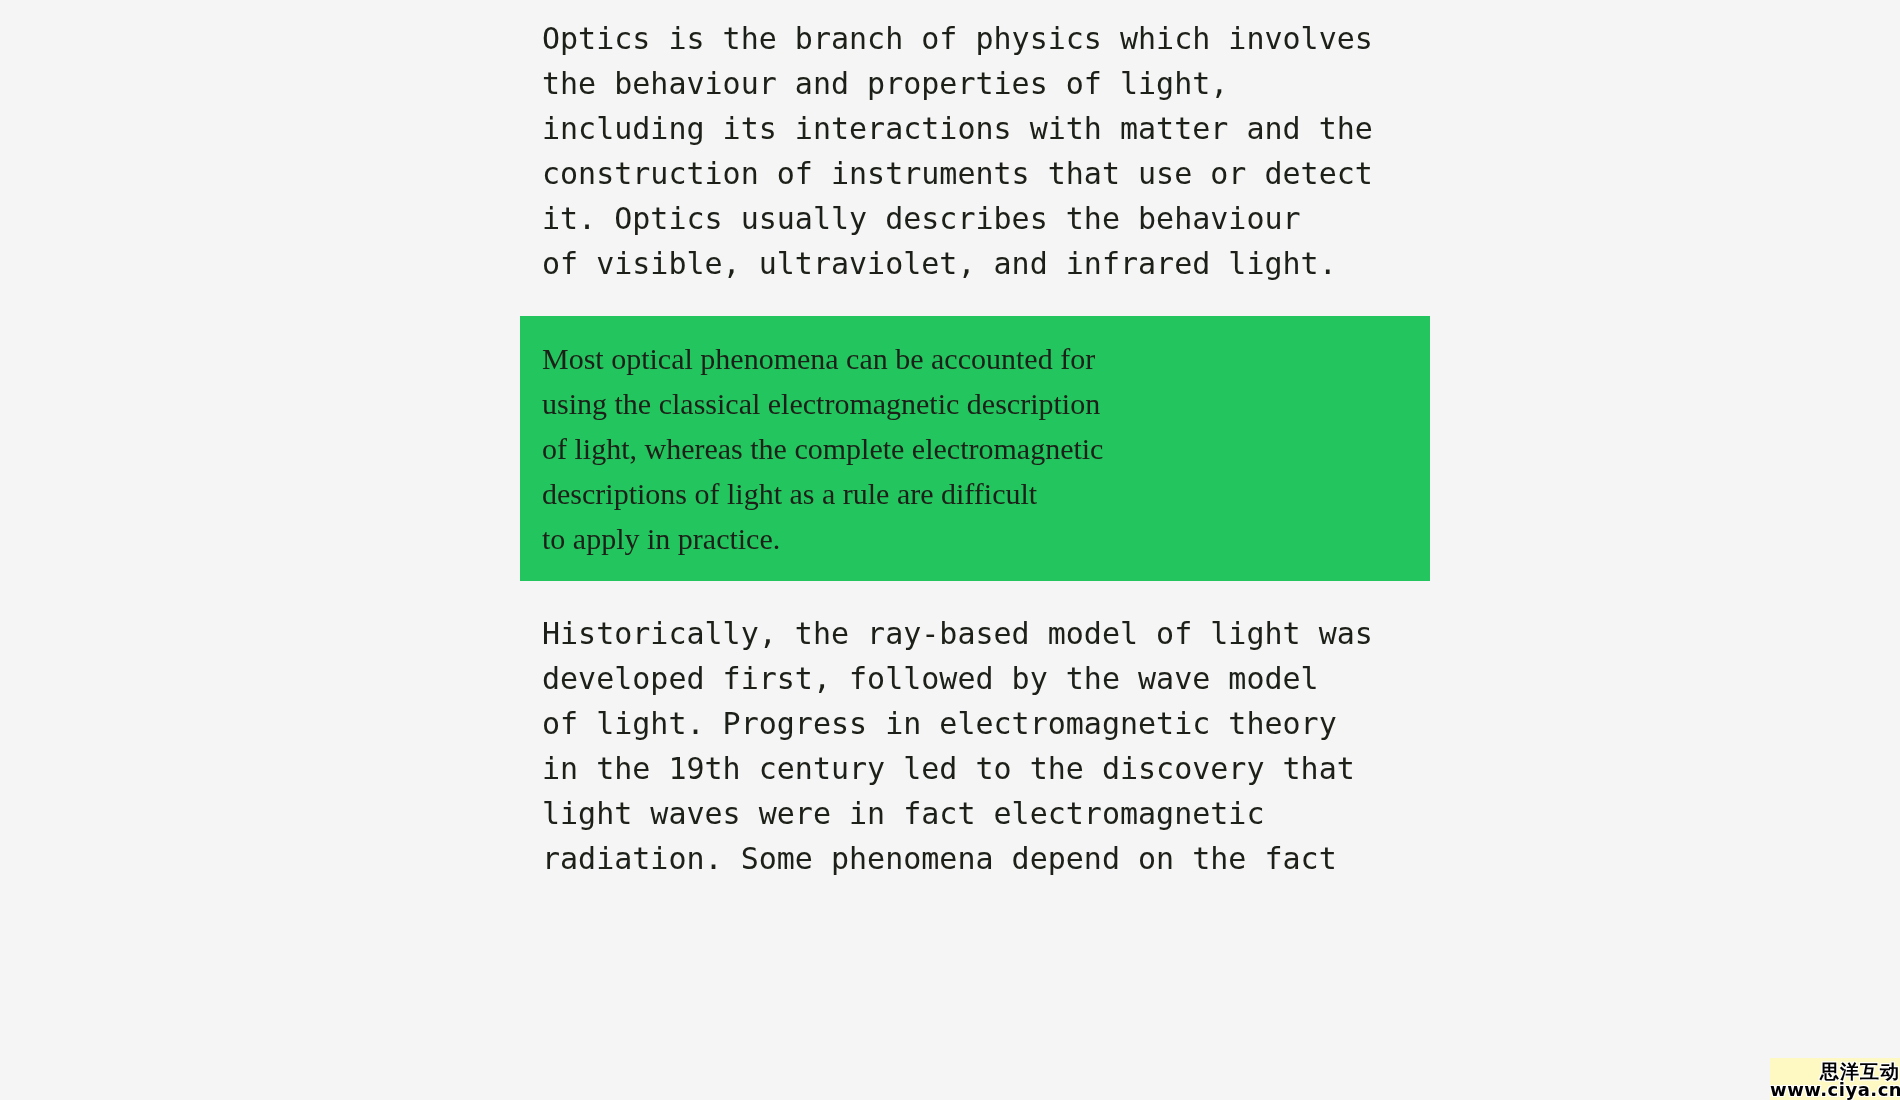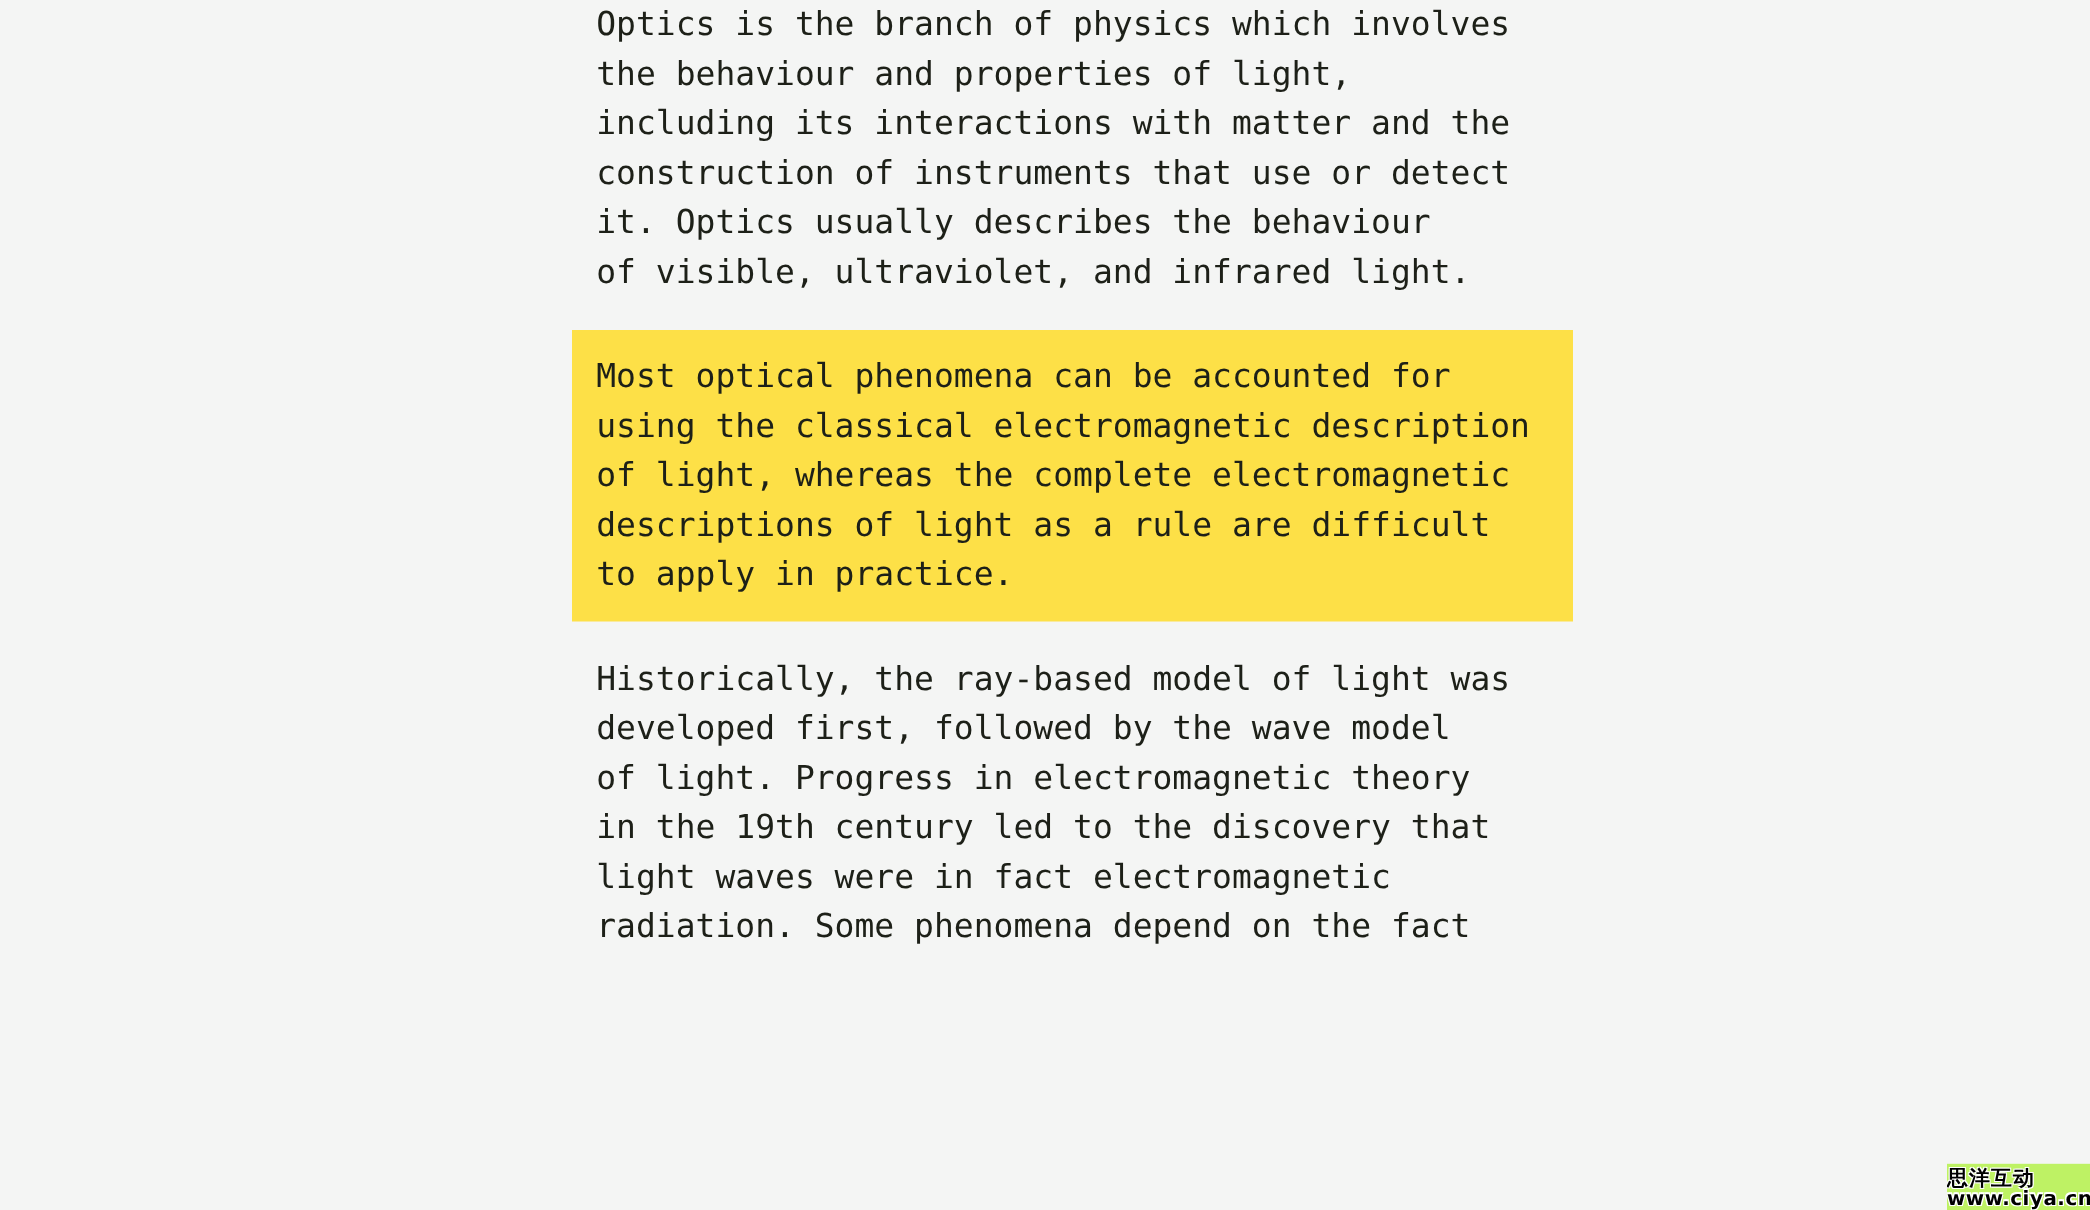--- a/index.html
+++ b/index.html
@@ -18,38 +18,39 @@
     left: 520px;
     top: 0;
     width: 910px;
     font-family: "DejaVu Sans Mono", "Liberation Mono", monospace;
     font-size: 30px;
     line-height: 45px;
     color: #1d2018;
     box-sizing: border-box;
   }
   .article .para {
-    margin: 0 0 30px 0;
+    margin: 16px 0 30px 0;
     padding: 0 22px;
     white-space: pre-line;
   }
   .article .highlight {
-    background: #fde047;
+    background: #22c55e;
     margin: 0 0 30px 0;
     padding: 20px 22px;
     white-space: pre-line;
+    font-family: Liberation Serif, serif;
   }
   .watermark {
     position: absolute;
     left: 1770px;
     top: 1058px;
     width: 130px;
     height: 42px;
-    background: #bef264;
-    text-align: left;
+    background: #fef9c3;
+    text-align: right;
     font-family: "DejaVu Sans", "Liberation Sans", sans-serif;
     font-weight: bold;
     color: #000000;
     overflow: hidden;
   }
   .watermark .brand {
     font-size: 19px;
     line-height: 22px;
     margin-top: 2px;
     letter-spacing: 1px;

